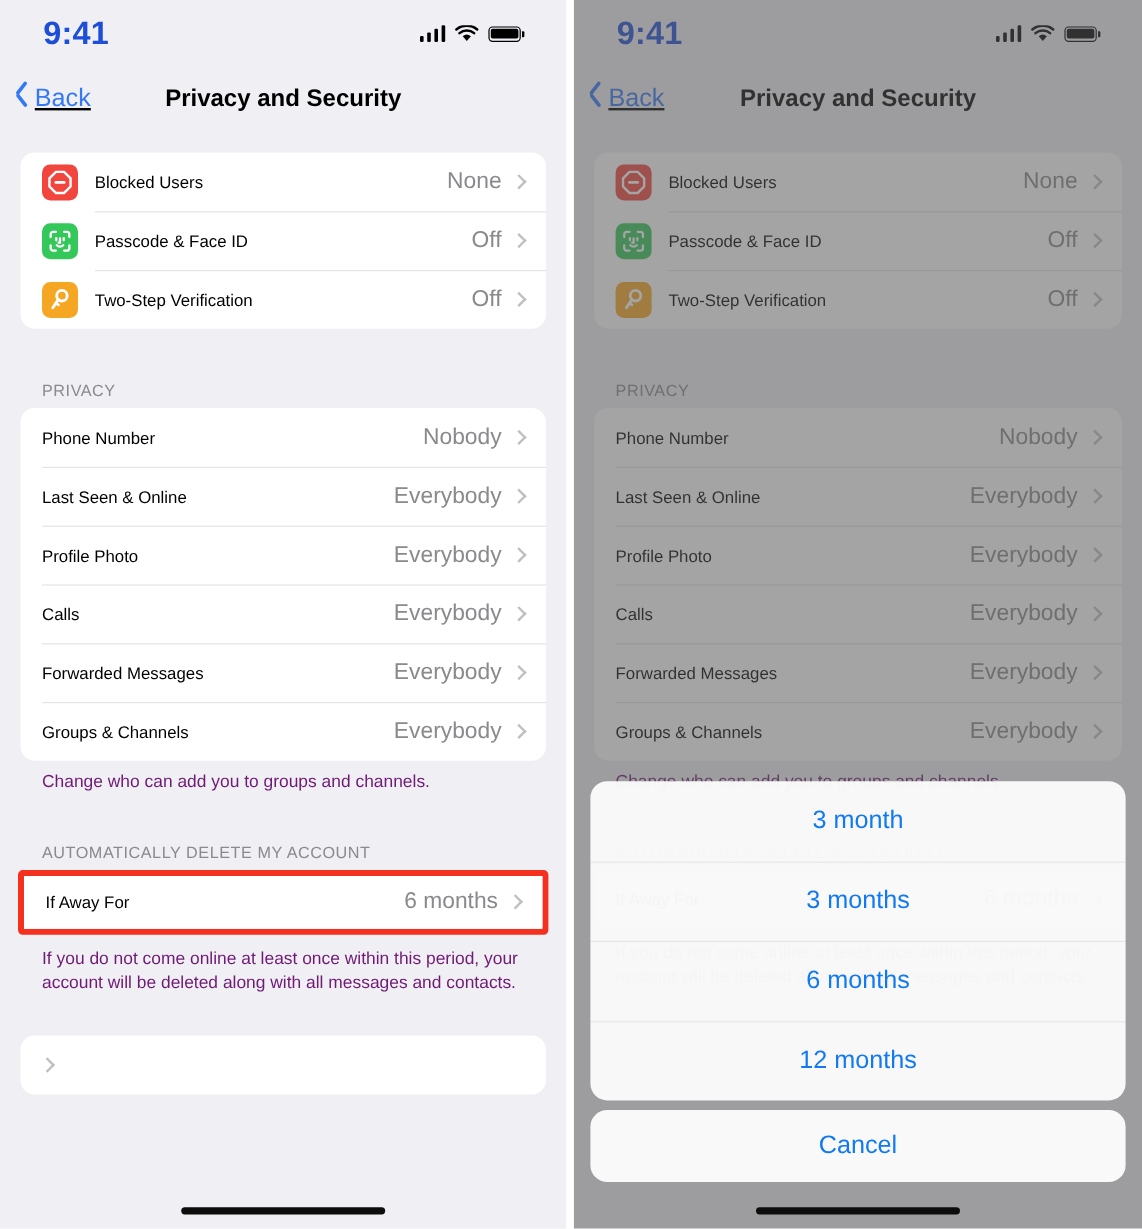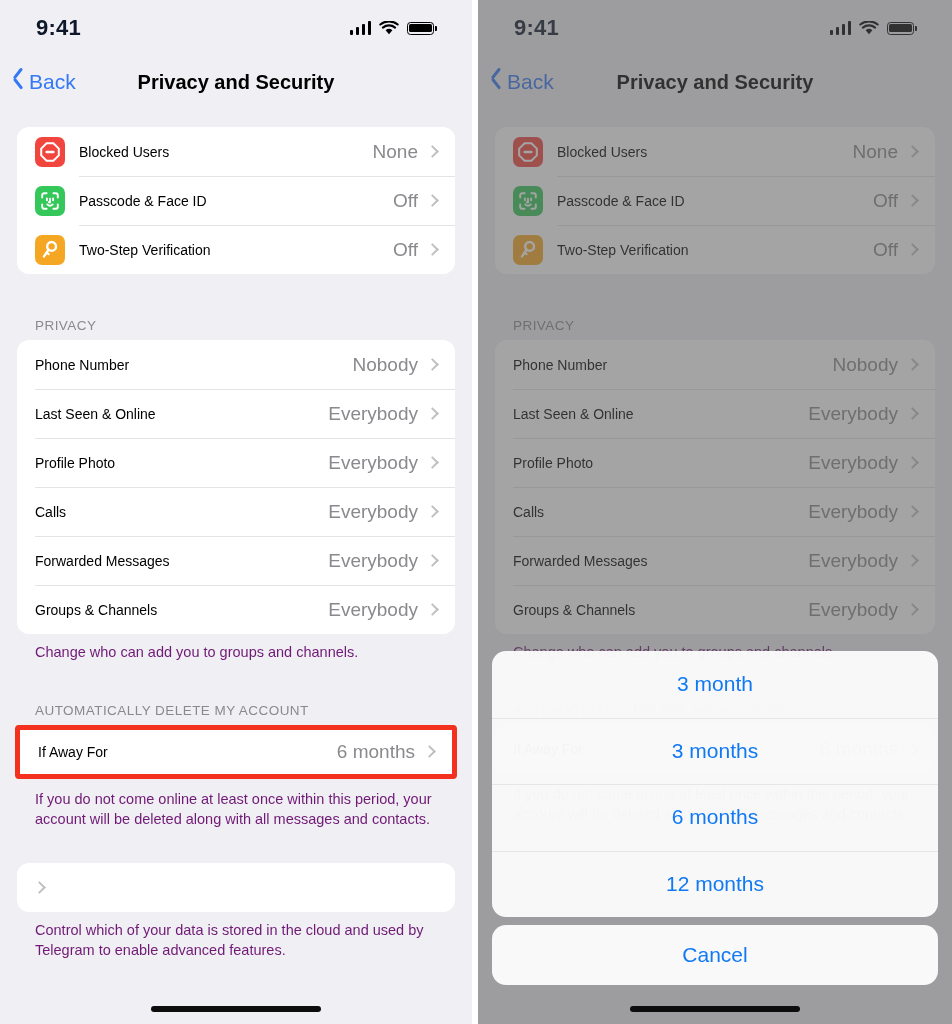--- a/index.html
+++ b/index.html
@@ -24,21 +24,21 @@
   .phone.right { width: 474px; margin-left: 6px; }
 
   
   .statusbar {
     height: 56px;
     display: flex; align-items: center;
     justify-content: space-between;
     padding: 0 38px 0 36px;
   }
   .status-time {
-    font-size: 22px; font-weight: bold; color: #0f172a;
+    font-size: 27px; font-weight: bold; color: #1d4ed8;
     letter-spacing: 0.2px;
   }
   .status-icons { display: flex; align-items: center; gap: 8px; }
   .sig { display: flex; align-items: flex-end; gap: 2.5px; height: 14px; }
   .sig i { display: block; width: 3.5px; background: #000; border-radius: 1px; }
   .sig i:nth-child(1) { height: 5px; }
   .sig i:nth-child(2) { height: 8px; }
   .sig i:nth-child(3) { height: 11px; }
   .sig i:nth-child(4) { height: 14px; }
   .batt {
@@ -51,21 +51,21 @@
   }
   .batt span { display: block; height: 100%; width: 100%; background: #000; border-radius: 1.6px; }
 
   
   .navbar {
     height: 52px; position: relative;
     display: flex; align-items: center;
   }
   .nav-back {
     display: flex; align-items: center; gap: 4px;
-    margin-left: 12px; cursor: pointer;
+    margin-left: 12px; cursor: pointer; text-decoration: underline;
   }
   .chev-back {
     width: 13px; height: 22px; position: relative;
   }
   .chev-back::before, .chev-back::after {
     content: ""; position: absolute; left: 2px;
     width: 13px; height: 3.2px; background: #3478f6; border-radius: 2px;
   }
   .chev-back::before { top: 6px; transform: rotate(-52deg); transform-origin: left center; }
   .chev-back::after  { top: 6px; transform: rotate(52deg);  transform-origin: left center; }
@@ -326,21 +326,20 @@
       </div>
       <div class="sec-footer" style="padding-top:10px;">If you do not come online at least once within this period, your account will be deleted along with all messages and contacts.</div>
     </div>
 
     <div style="margin-top:33px;">
       <div class="card">
         <div class="row">
           <div class="chev"></div>
         </div>
       </div>
-      <div class="sec-footer">Control which of your data is stored in the cloud and used by Telegram to enable advanced features.</div>
     </div>
 
     <div class="home-indicator">
         <span></span>
       </div>
   </div>
 
   <div class="panel-divider"></div>
 
   <div class="phone right">

